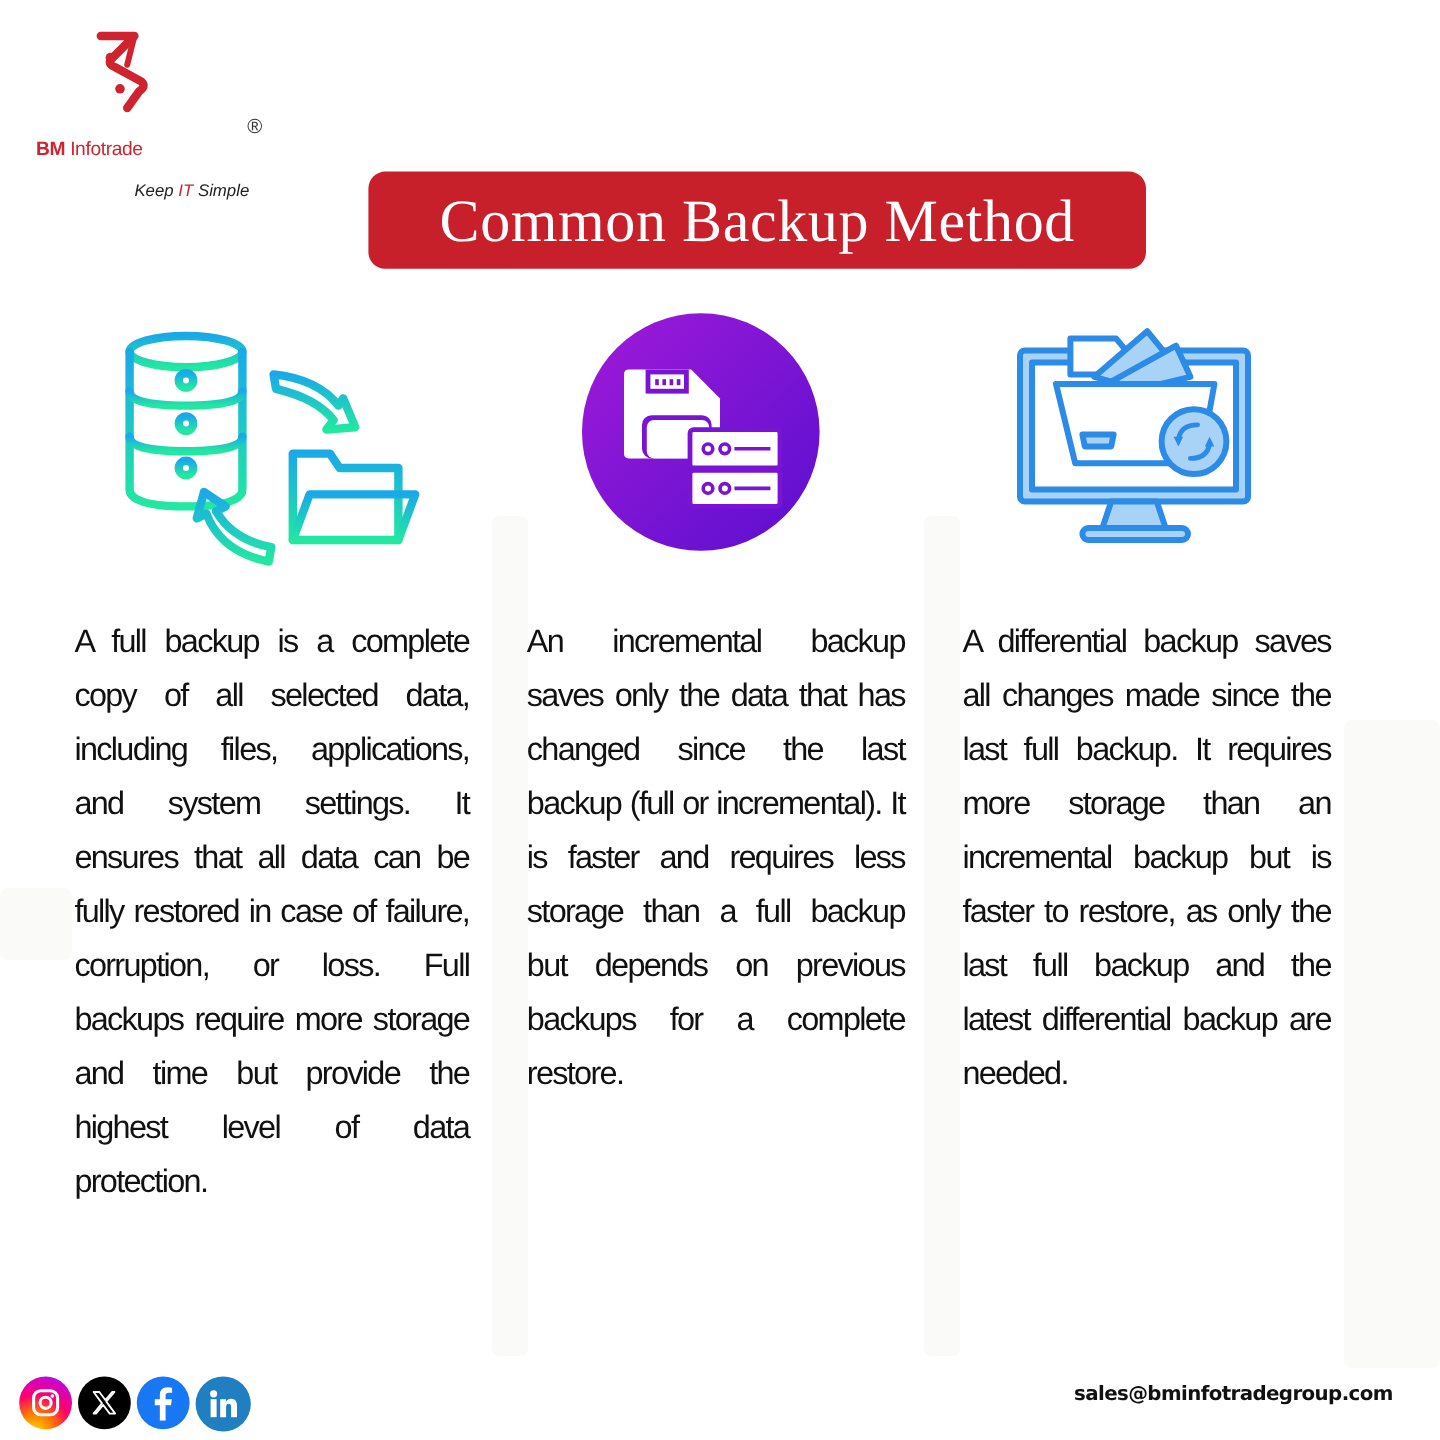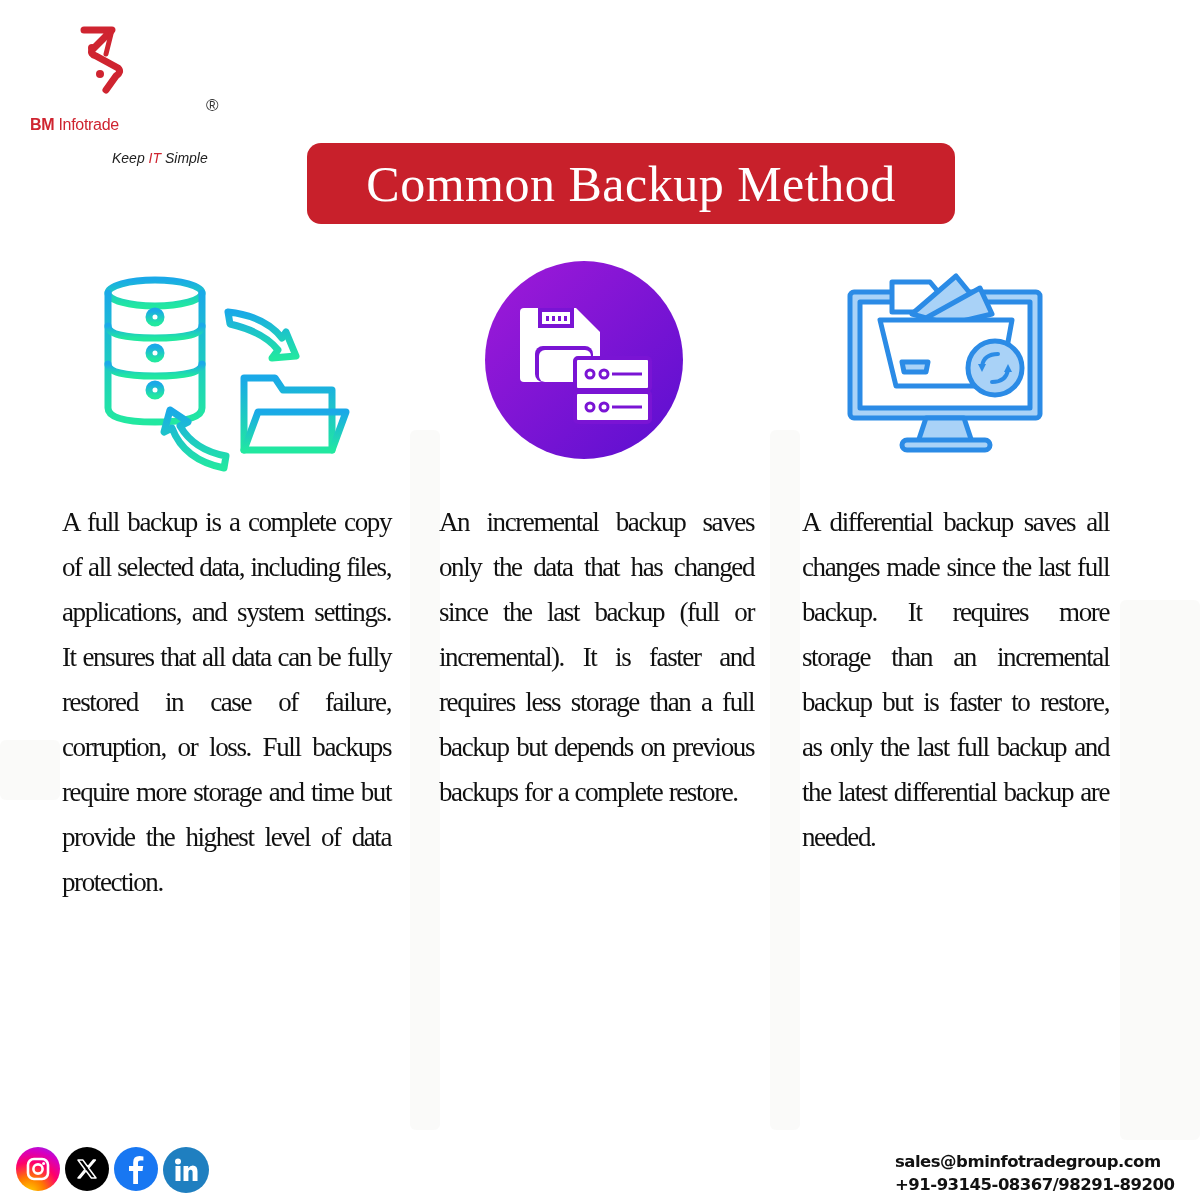--- a/index.html
+++ b/index.html
@@ -30,21 +30,21 @@
 
     
     .col { position: absolute; top: 496px; }
     .col-full { left: 62px; width: 329px; }
     .col-inc { left: 439px; width: 315px; }
     .col-diff { left: 802px; width: 307px; }
     .col h2 { font-family: "DejaVu Sans", sans-serif; font-size: 26px; font-weight: 700; line-height: 40px; height: 42px; letter-spacing: -0.6px; white-space: nowrap; }
     .col-full h2 { text-align: center; padding-left: 12px; }
     .col-inc h2 { padding-left: 3px; }
     .col-diff h2 { padding-left: 7px; }
-    .col p { font-family: Liberation Serif, serif; font-size: 27px; line-height: 45px; text-align: justify; letter-spacing: -1.4px; word-spacing: 1px; color: #111; margin-top: 4px; }
+    .col p { font-family: Liberation Sans, sans-serif; font-size: 27px; line-height: 45px; text-align: justify; letter-spacing: -1.4px; word-spacing: 1px; color: #111; margin-top: 16px; }
 
     
     .social { position: absolute; left: 16px; top: 1147px; display: flex; gap: 5px; }
     .social .s { width: 44px; height: 44px; border-radius: 50%; display: flex; align-items: center; justify-content: center; }
     .s-ig { background: radial-gradient(circle at 30% 105%, #ffd600 0%, #ff7a00 28%, #ff0069 55%, #d300c5 78%, #7638fa 100%); }
     .s-x { background: #000; }
     .s-fb { background: #1877f2; }
     .s-li { background: #1f7fc0; width: 46px !important; height: 46px !important; }
     .site { position: absolute; left: 481px; top: 1156px; font-family: "DejaVu Sans", sans-serif; font-weight: 700; font-size: 20px; letter-spacing: -0.6px; color: #111; margin-top: 44px; }
     .contact { position: absolute; left: 895px; top: 1150px; font-family: "DejaVu Sans", sans-serif; font-weight: 700; font-size: 16.5px; line-height: 23px; color: #111; letter-spacing: -0.5px; text-align: left; }
@@ -201,14 +201,13 @@
         <circle cx="5" cy="4.5" r="3" fill="#fff"></circle>
         <path d="M10.5 9 H15.3 V11.2 Q16.8 8.6 19.8 8.6 Q24.5 8.6 24.5 14.6 V24 H19.6 V15.6 Q19.6 12.8 17.6 12.8 Q15.4 12.8 15.4 15.8 V24 H10.5 Z" fill="#fff"></path>
       </svg>
   </div>
 </div>
 
 <div class="site">www.bminfotrade.com</div>
 
 <div class="contact">
   <div>sales@bminfotradegroup.com</div>
-  <div>+91-93145-08367/98291-89200</div>
 </div>
 
 </body></html>

